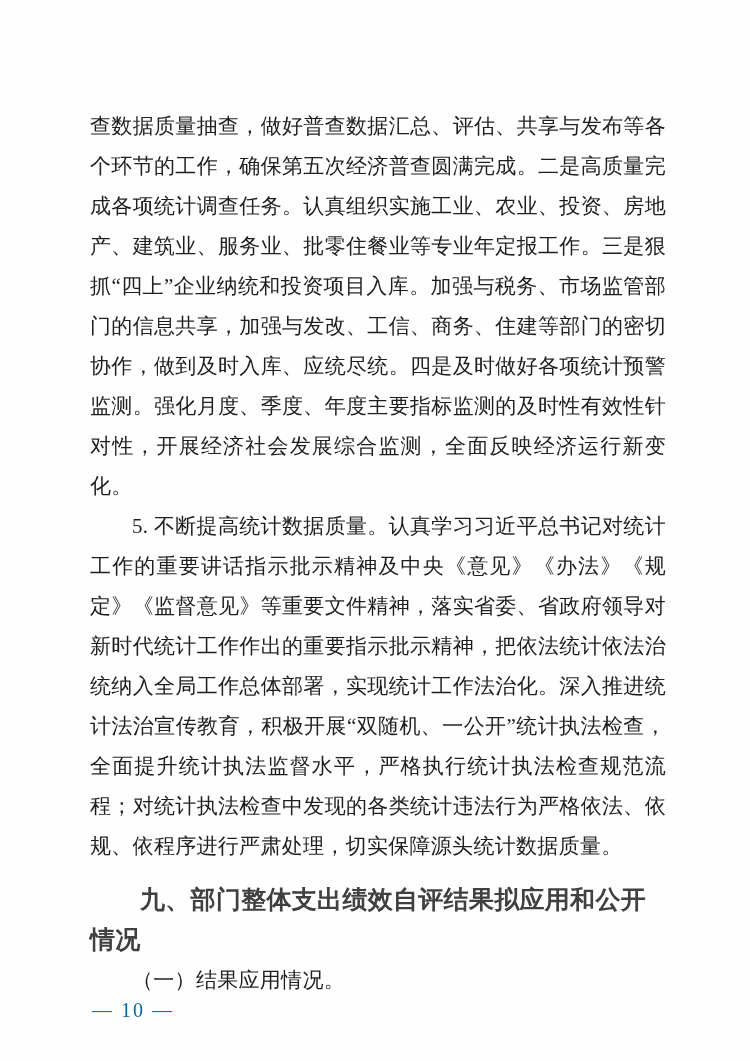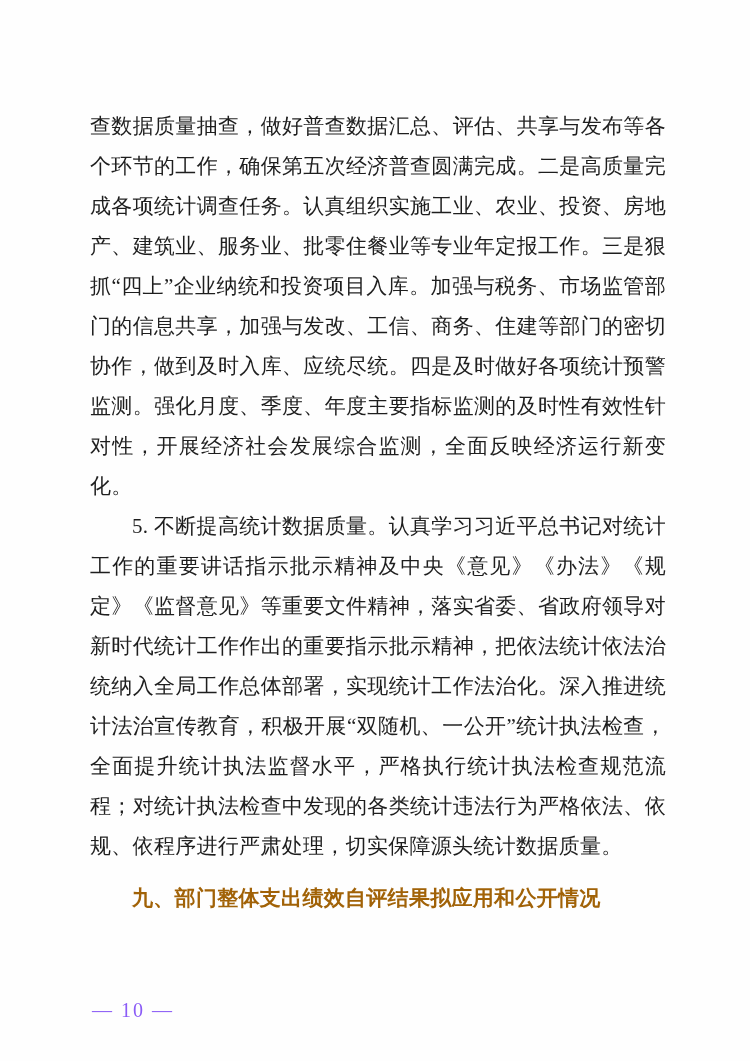--- a/index.html
+++ b/index.html
@@ -28,48 +28,49 @@
     font-size: 21px;
     line-height: 40px;
     text-align: justify;
     letter-spacing: 0.3px;
   }
   .para.indent {
     text-indent: 2em;
   }
   .heading {
     margin: 14px 0 0 0;
-    font-family: Liberation Mono, monospace;
+    font-family: Liberation Serif, serif;
     font-weight: 700;
-    font-size: 21px;
+    font-size: 25px;
     line-height: 40px;
     text-indent: 2em;
-    color: #a16207;
+    color: #404040;
     letter-spacing: 0.3px;
   }
   .subpara {
     margin: 0;
     font-size: 21px;
     line-height: 40px;
     text-indent: 2em;
     letter-spacing: 0.3px;
   }
   .footer {
     position: absolute;
     left: 92px;
     top: 998px;
     font-size: 20px;
     line-height: 24px;
-    color: #8b5cf6;
+    color: #0369a1;
     letter-spacing: 2px;
   }
 </style>
 </head>
 <body>
 
 <div class="page">
   <div class="content">
     <p class="para">查数据质量抽查，做好普查数据汇总、评估、共享与发布等各个环节的工作，确保第五次经济普查圆满完成。二是高质量完成各项统计调查任务。认真组织实施工业、农业、投资、房地产、建筑业、服务业、批零住餐业等专业年定报工作。三是狠抓“四上”企业纳统和投资项目入库。加强与税务、市场监管部门的信息共享，加强与发改、工信、商务、住建等部门的密切协作，做到及时入库、应统尽统。四是及时做好各项统计预警监测。强化月度、季度、年度主要指标监测的及时性有效性针对性，开展经济社会发展综合监测，全面反映经济运行新变化。</p>
     <p class="para indent">5. 不断提高统计数据质量。认真学习习近平总书记对统计工作的重要讲话指示批示精神及中央《意见》《办法》《规定》《监督意见》等重要文件精神，落实省委、省政府领导对新时代统计工作作出的重要指示批示精神，把依法统计依法治统纳入全局工作总体部署，实现统计工作法治化。深入推进统计法治宣传教育，积极开展“双随机、一公开”统计执法检查，全面提升统计执法监督水平，严格执行统计执法检查规范流程；对统计执法检查中发现的各类统计违法行为严格依法、依规、依程序进行严肃处理，切实保障源头统计数据质量。</p>
     <h2 class="heading">九、部门整体支出绩效自评结果拟应用和公开情况</h2>
+    <p class="subpara">（一）结果应用情况。</p>
   </div>
   <div class="footer">— 10 —</div>
 </div>
 
 </body></html>

